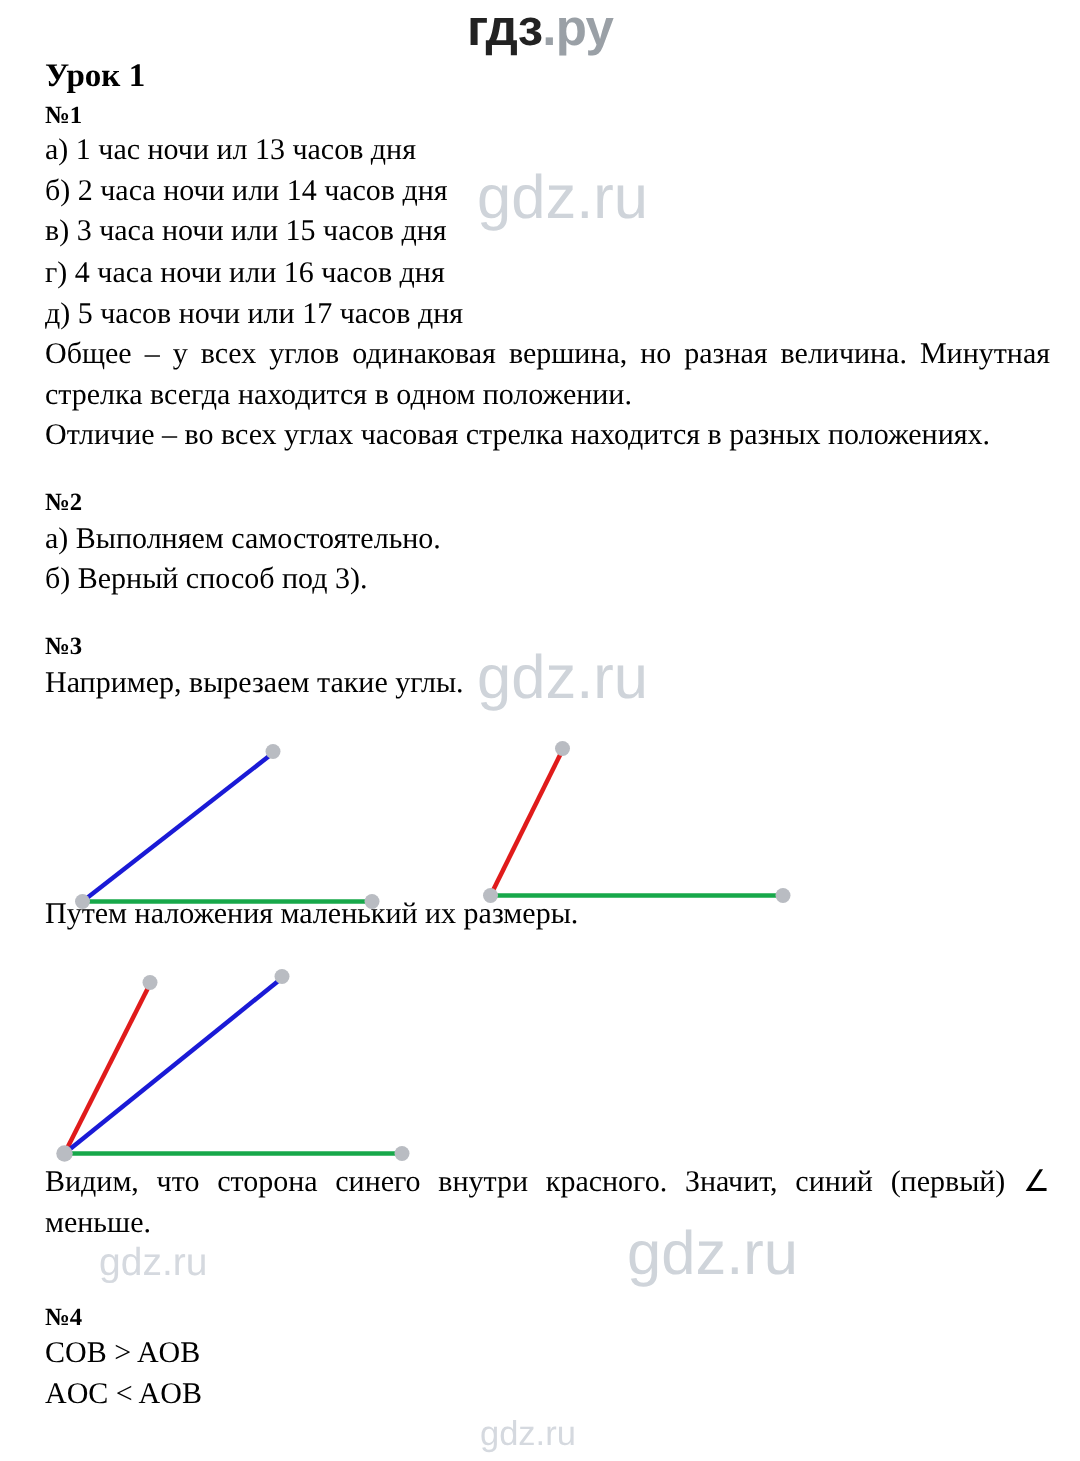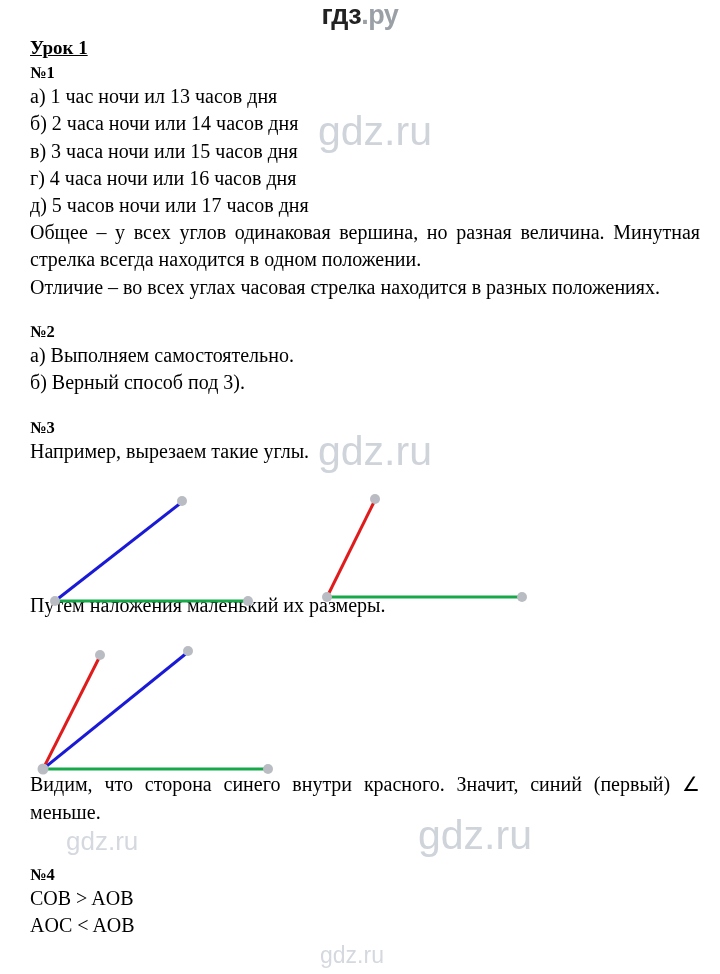--- a/index.html
+++ b/index.html
@@ -22,21 +22,21 @@
   }
 
   
   .brand-top {
     position: absolute;
     top: 0px;
     left: 0;
     width: 720px;
     text-align: center;
     font-family: "Liberation Sans", sans-serif;
-    font-size: 27px;
+    font-size: 34px;
     font-weight: bold;
     letter-spacing: -0.5px;
   }
   .brand-top .gd { color: #222222; }
   .brand-top .ru { color: #9aa0a6; font-weight: bold; }
 
   
   .wm {
     position: absolute;
     font-family: "Liberation Sans", sans-serif;
@@ -52,25 +52,24 @@
   .wm-5 { left: 320px; top: 942px; font-size: 23px; color: #d5d9df; }
 
   
   .content {
     position: absolute;
     left: 30px;
     top: 36px;
     width: 670px;
   }
   .lesson-title {
-    font-size: 19px;
+    font-size: 22px;
     font-weight: bold;
     margin: 0 0 2px 0;
     line-height: 1.25;
-    text-decoration: underline;
   }
   .task-num {
     font-size: 16.5px;
     font-weight: bold;
     margin: 0;
     line-height: 1.3;
   }
   .para {
     font-size: 20px;
     line-height: 1.36;

